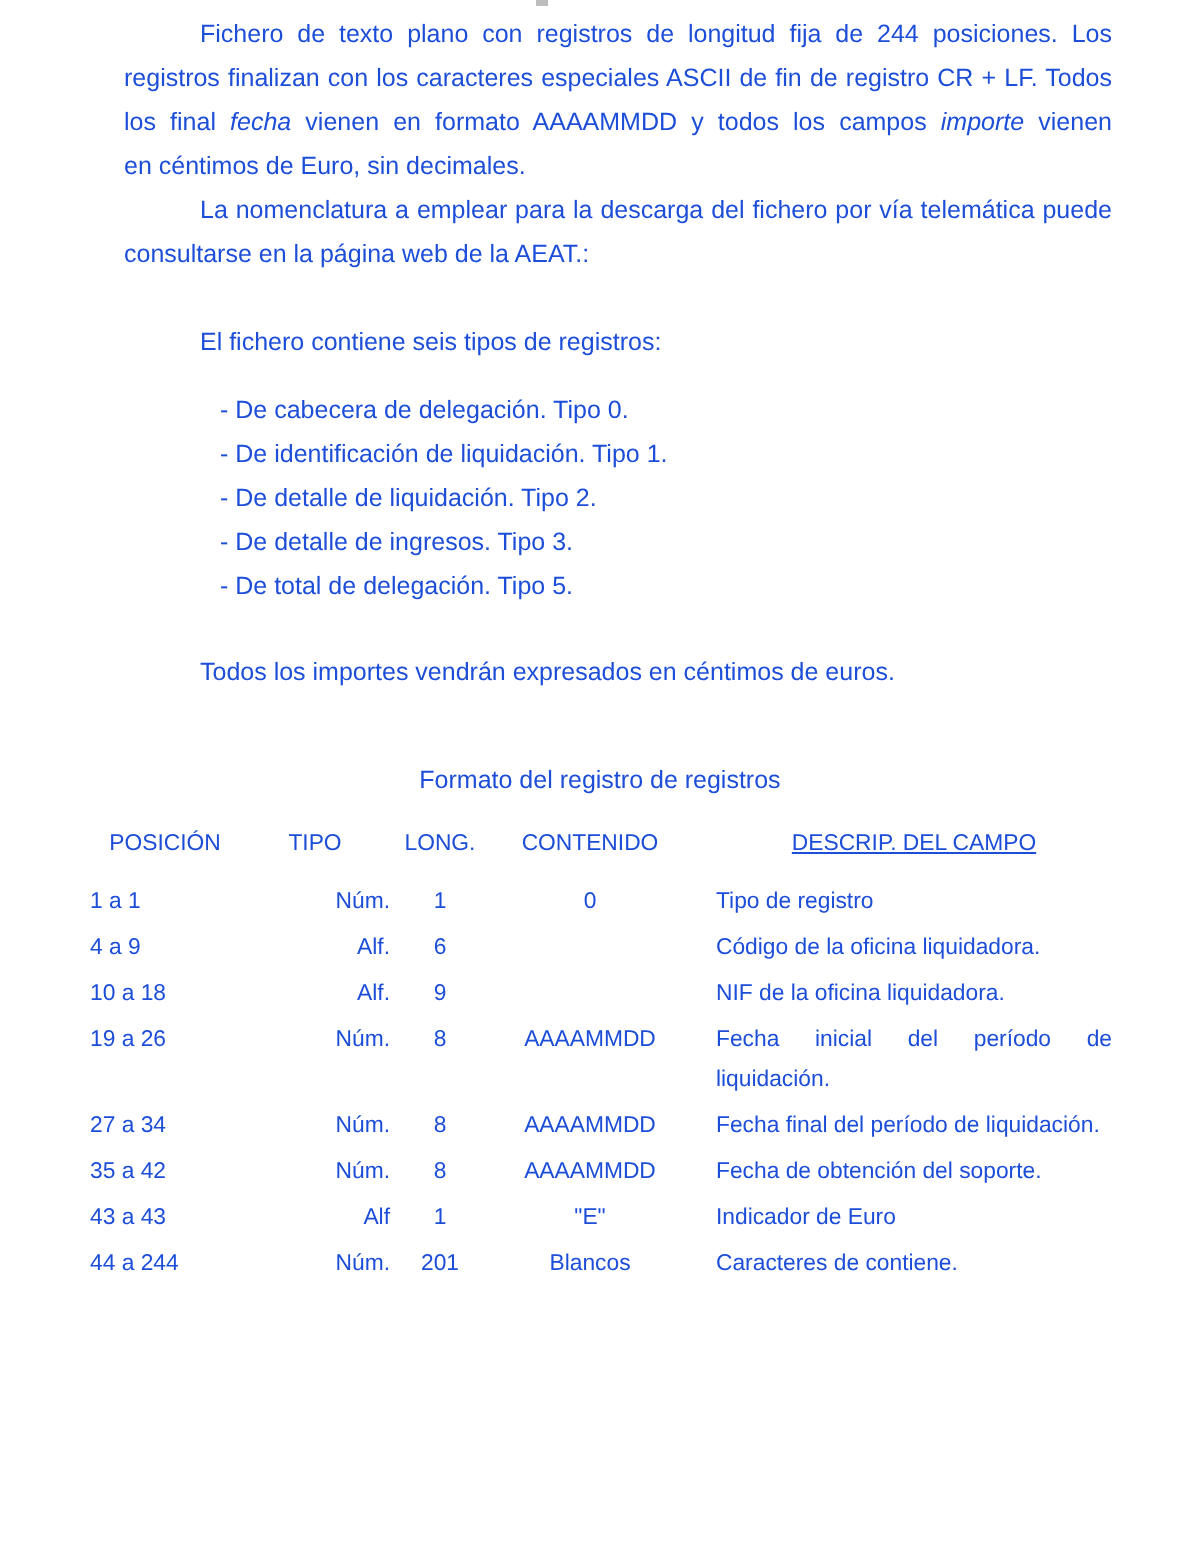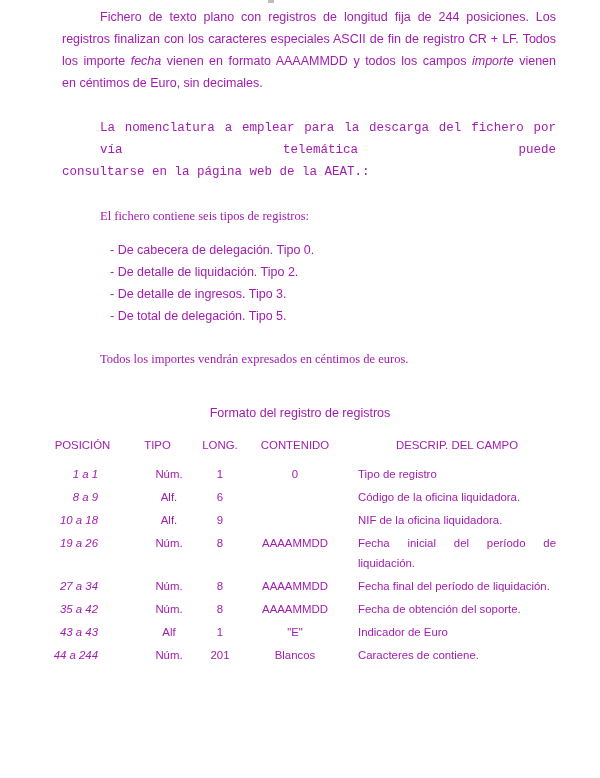--- a/index.html
+++ b/index.html
@@ -6,39 +6,39 @@
   .page {
     position: relative;
     width: 600px;
     height: 778px;
     margin: 0;
     background: #ffffff;
     box-sizing: border-box;
     padding: 6px 44px 0 62px;
     font-family: "Liberation Sans", "DejaVu Sans", sans-serif;
     font-size: 12.5px;
-    color: #a21caf;
+    color: #1d4ed8;
     overflow: hidden;
   }
   .scan-artifact {
     position: absolute;
     left: 268px; top: 0;
     width: 6px; height: 3px;
     background: #9a9a9a;
     opacity: .65;
   }
   .ln { line-height: 22px; }
   .just { text-align: justify; text-align-last: justify; }
   .ind { padding-left: 38px; }
-  .para-2 { margin-top: 23px; font-family: Liberation Mono, monospace; }
+  .para-2 { margin-top: 0; }
   .records-block { margin-top: 22px; }
   .records-list { margin: 12px; padding: 0; list-style: none; }
   .records-list li { line-height: 22px; padding-left: 36px; }
-  .records-intro { padding-left: 38px; font-family: Liberation Serif, serif; }
-  .importes-note { margin-top: 21px; padding-left: 38px; line-height: 22px; font-family: Liberation Serif, serif; }
+  .records-intro { padding-left: 38px; }
+  .importes-note { margin-top: 21px; padding-left: 38px; line-height: 22px; }
   .table-title {
     margin: 32px -44px 0 -62px;
     text-align: center;
     line-height: 22px;
   }
   table.fmt {
     border-collapse: collapse;
     table-layout: fixed;
     width: 511px;
     margin: 10px 16px 0 -17px;
@@ -50,51 +50,52 @@
     line-height: 22px;
     padding: 0 0 6px 0;
     vertical-align: top;
     white-space: nowrap;
   }
   table.fmt td {
     line-height: 20px;
     padding: 1.5px 0;
     vertical-align: top;
   }
-  table.fmt td.c-pos { text-align: right; padding-right: 22px; white-space: nowrap; font-style: italic; }
-  table.fmt td.c-tipo { text-align: center; padding-left: 23px; }
+  table.fmt td.c-pos { padding-right: 22px; white-space: nowrap; }
+  table.fmt td.c-tipo { text-align: right; padding-left: 23px; }
   table.fmt td.c-long { text-align: center; }
   table.fmt td.c-cont { text-align: center; }
   table.fmt td.c-desc { text-align: justify; padding-left: 13px; }
-  table.fmt th.h-desc { padding-left: 13px; }
+  table.fmt th.h-desc { padding-left: 13px; text-decoration: underline; }
   i { font-style: italic; }
 </style>
 </head>
 <body>
 
 <div class="page">
 
   <div class="scan-artifact"></div>
 
   <div class="para-1">
     <div class="ln just ind">Fichero de texto plano con registros de longitud fija de 244 posiciones. Los</div>
     <div class="ln just">registros finalizan con los caracteres especiales ASCII de fin de registro CR + LF. Todos</div>
-    <div class="ln just"><span>los importe </span><i>fecha</i><span> vienen en formato AAAAMMDD y todos los campos </span><i>importe</i><span> vienen</span></div>
+    <div class="ln just"><span>los final </span><i>fecha</i><span> vienen en formato AAAAMMDD y todos los campos </span><i>importe</i><span> vienen</span></div>
     <div class="ln">en céntimos de Euro, sin decimales.</div>
   </div>
 
   <div class="para-2">
     <div class="ln just ind">La nomenclatura a emplear para la descarga del fichero por vía telemática puede</div>
     <div class="ln">consultarse en la página web de la AEAT.:</div>
   </div>
 
   <div class="records-block">
     <div class="ln records-intro">El fichero contiene seis tipos de registros:</div>
     <ul class="records-list">
       <li>- De cabecera de delegación. Tipo 0.</li>
+      <li>- De identificación de liquidación. Tipo 1.</li>
       <li>- De detalle de liquidación. Tipo 2.</li>
       <li>- De detalle de ingresos. Tipo 3.</li>
       <li>- De total de delegación. Tipo 5.</li>
     </ul>
   </div>
 
   <div class="importes-note">Todos los importes vendrán expresados en céntimos de euros.</div>
 
   <div class="table-title">Formato del registro de registros</div>
 
@@ -117,21 +118,21 @@
     </thead>
     <tbody>
       <tr>
         <td class="c-pos">1 a 1</td>
         <td class="c-tipo">Núm.</td>
         <td class="c-long">1</td>
         <td class="c-cont">0</td>
         <td class="c-desc">Tipo de registro</td>
       </tr>
       <tr>
-        <td class="c-pos">8 a 9</td>
+        <td class="c-pos">4 a 9</td>
         <td class="c-tipo">Alf.</td>
         <td class="c-long">6</td>
         <td class="c-cont"></td>
         <td class="c-desc">Código de la oficina liquidadora.</td>
       </tr>
       <tr>
         <td class="c-pos">10 a 18</td>
         <td class="c-tipo">Alf.</td>
         <td class="c-long">9</td>
         <td class="c-cont"></td>

